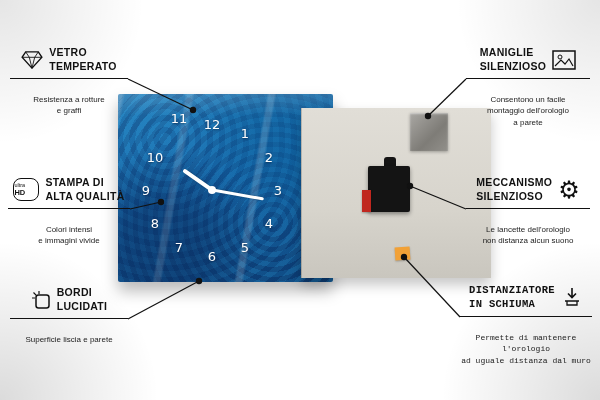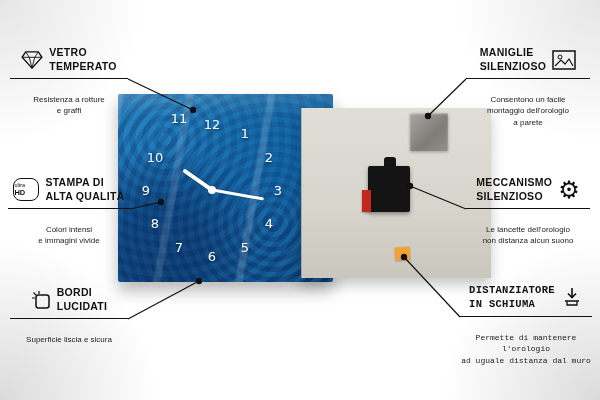--- a/index.html
+++ b/index.html
@@ -173,21 +173,21 @@
     <div class="head">
       <span class="icon">
         <svg width="20" height="20" viewBox="0 0 20 20">
           <rect x="5" y="5" width="13" height="13" rx="2.5" fill="none" stroke="#111" stroke-width="1.5"></rect>
           <path d="M1 8h3M8 1v3M2.5 2.5l2.8 2.8" stroke="#111" stroke-width="1.2" fill="none"></path>
         </svg>
       </span>
       <div class="title">BORDI
 LUCIDATI</div>
     </div>
-    <div class="subtitle">Superficie liscia e sicura</div>
+    <div class="subtitle">Superficie liscia e parete</div>
   </div>
 
   <div class="callout" id="c-maniglie">
     <div class="head">
       <div class="title">MANIGLIE
 SILENZIOSO</div>
       <span class="icon">
         <svg width="24" height="20" viewBox="0 0 24 20">
           <rect x="1" y="1" width="22" height="18" fill="none" stroke="#111" stroke-width="1.5"></rect>
           <circle cx="8" cy="7" r="2" fill="none" stroke="#111" stroke-width="1"></circle>

